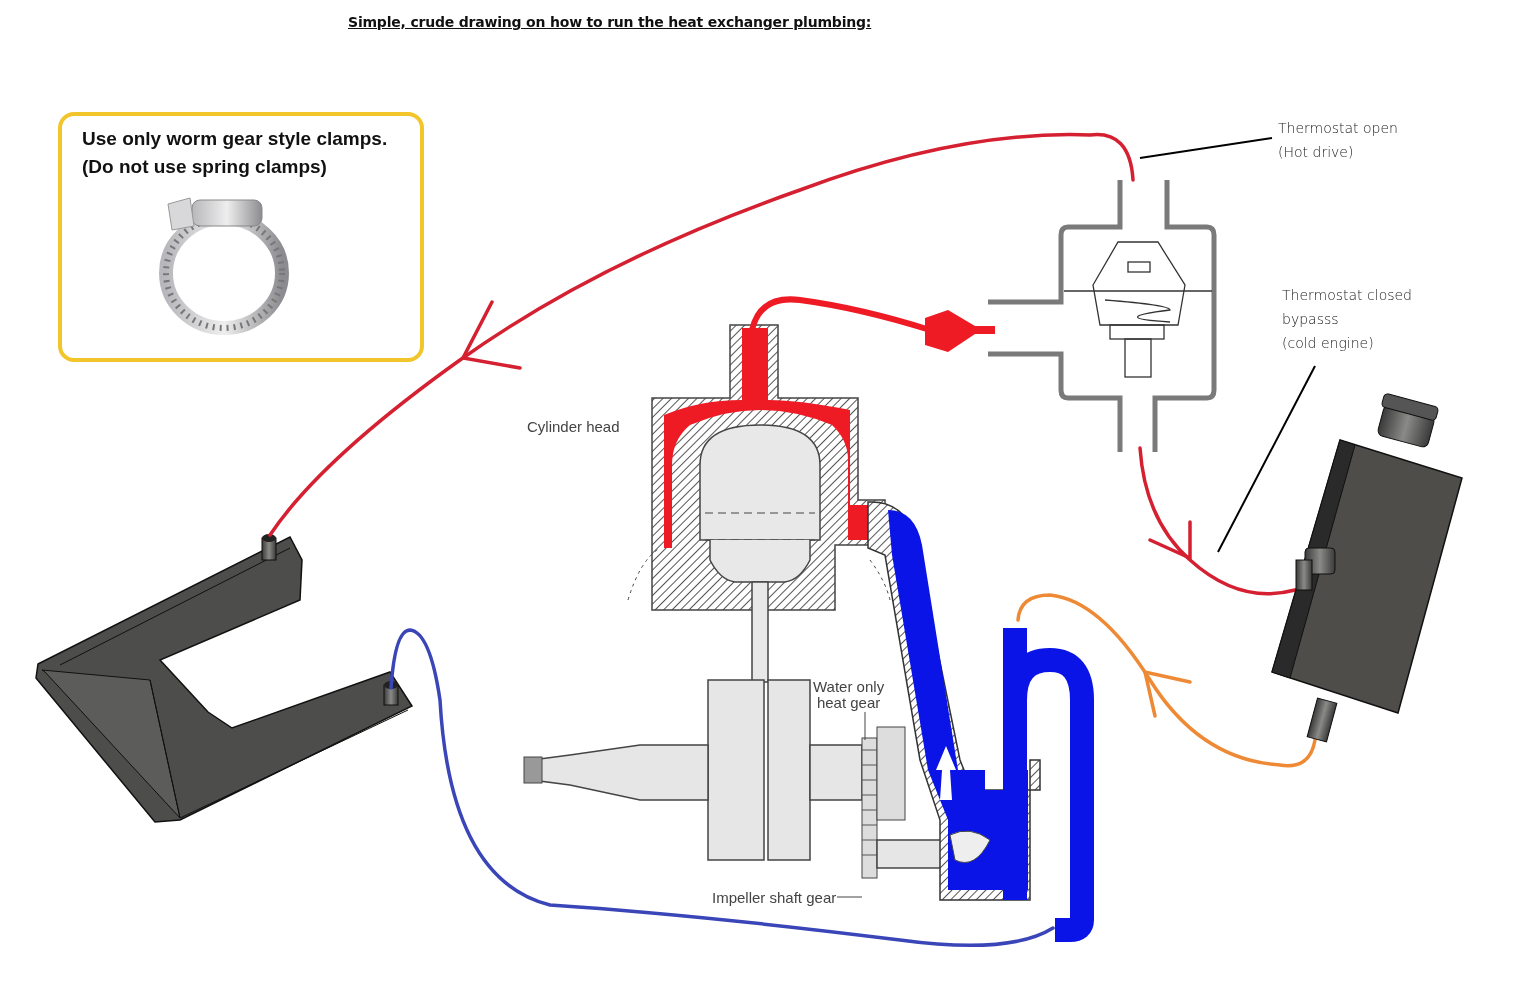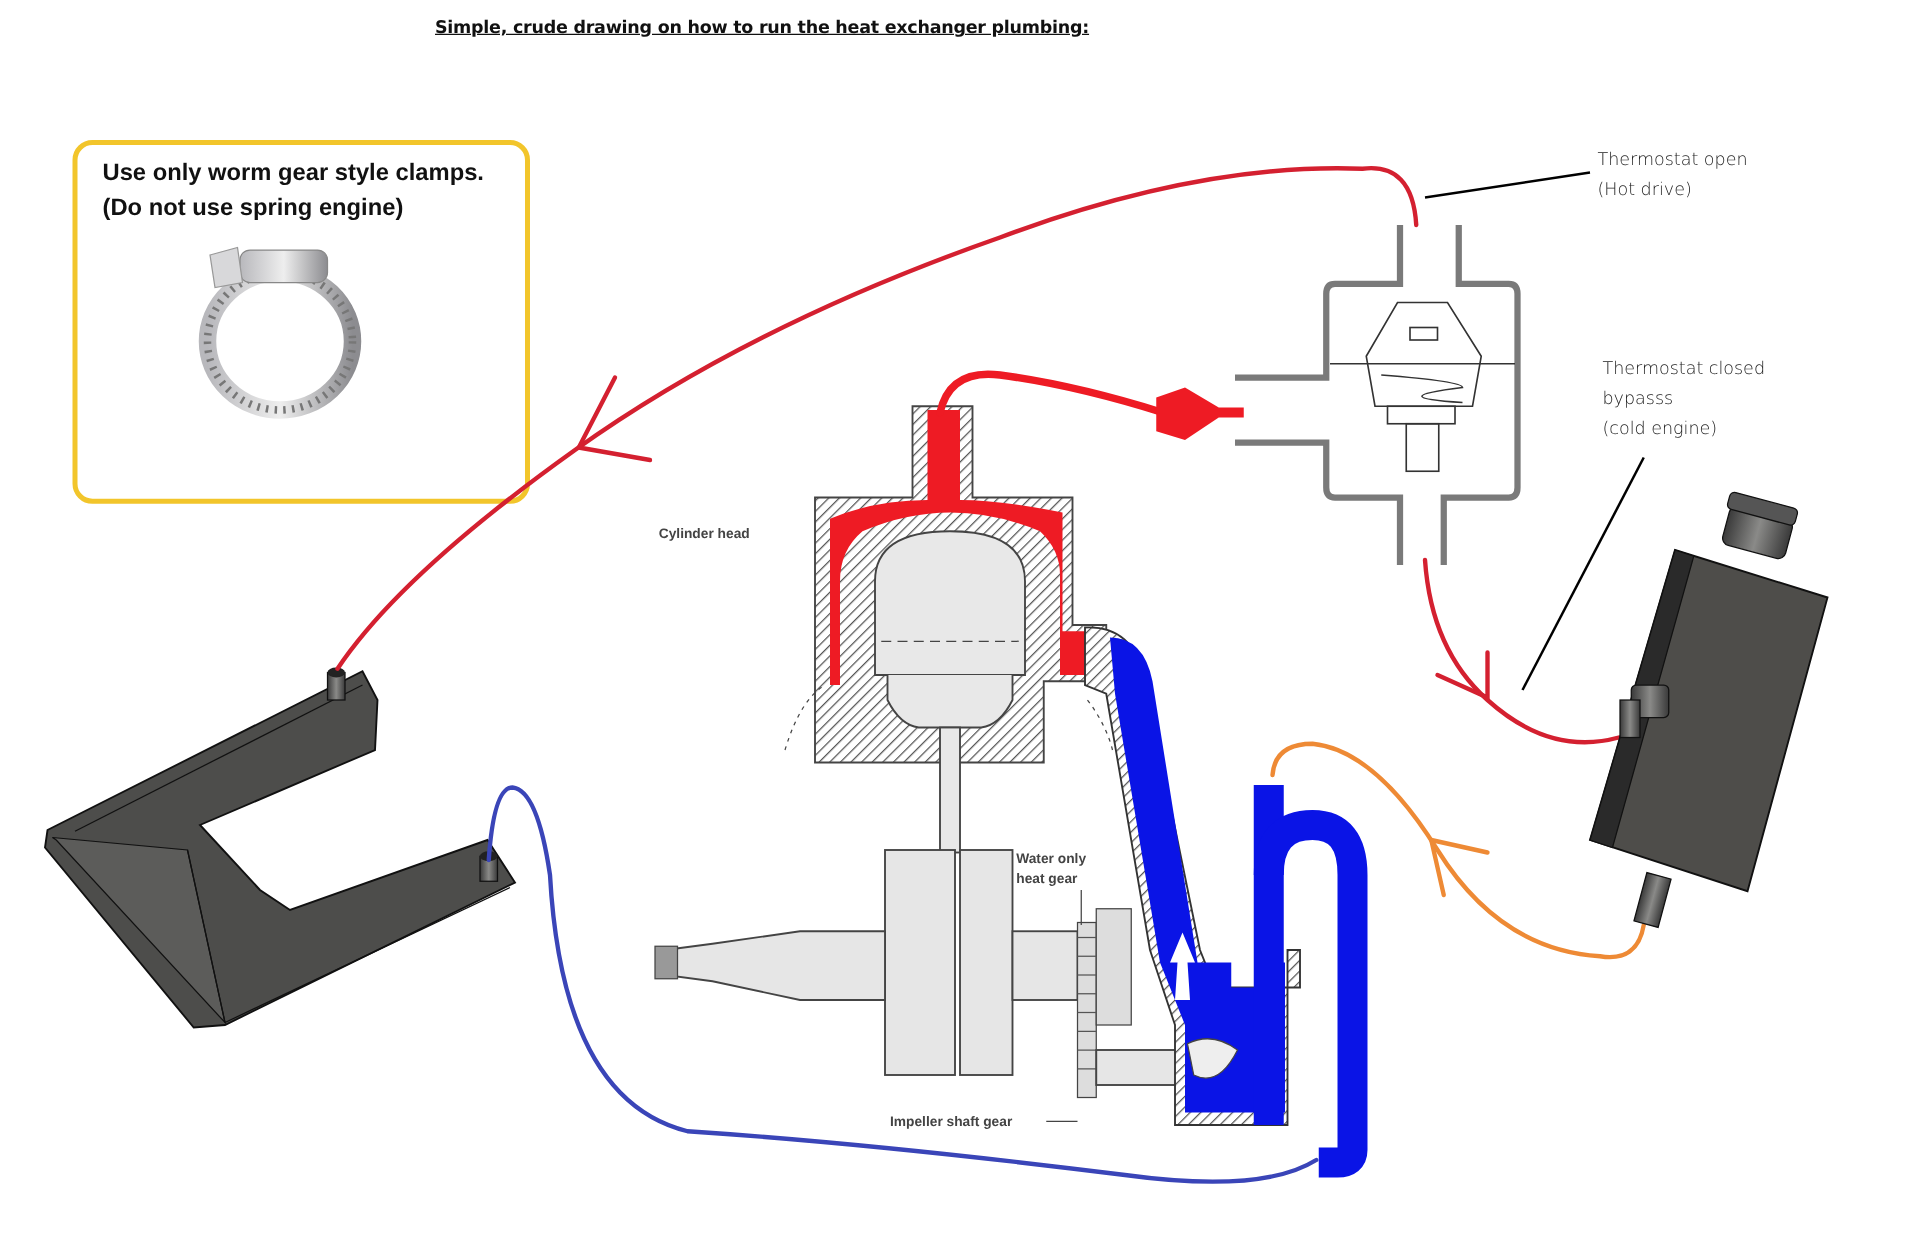--- a/index.html
+++ b/index.html
@@ -1,40 +1,40 @@
 <!DOCTYPE html>
 <html><head>
 <meta charset="utf-8">
 <style>
   html, body { margin: 0; padding: 0; background: #ffffff; }
   body { width: 1526px; height: 994px; position: relative; overflow: hidden;
          font-family: "DejaVu Sans", sans-serif; }
   .title { position: absolute; left: 348px; top: 14px; font-size: 14px; font-weight: bold;
            text-decoration: underline; color: #111; letter-spacing: -0.2px;
            font-family: "DejaVu Sans", sans-serif; }
-  .note-box { position: absolute; left: 58px; top: 112px; width: 366px; height: 291px;
+  .note-box { position: absolute; left: 58px; top: 112px; width: 366px; height: 250px;
               border: 4px solid #f2c52b; border-radius: 16px; box-sizing: border-box; background: #fff; }
   .note-line { position: absolute; left: 20px; font-size: 19px; font-weight: bold; color: #111;
                font-family: "Liberation Sans", sans-serif; }
   .note-line.l1 { top: 12px; }
   .note-line.l2 { top: 40px; }
   .label { position: absolute; font-family: "DejaVu Sans", sans-serif; color: #222; font-size: 14px;
            line-height: 24px; font-weight: 300; }
-  .tech { position: absolute; font-family: "Liberation Sans", sans-serif; font-weight: bold;
-          color: #444; font-size: 11px; line-height: 16px; }
+  .tech { position: absolute; font-family: "Liberation Sans", sans-serif; font-weight: normal;
+          color: #444; font-size: 15px; line-height: 16px; text-align: center; }
   svg.canvas { position: absolute; left: 0; top: 0; }
 </style>
 </head>
 <body>
 
 <div class="title">Simple, crude drawing on how to run the heat exchanger plumbing:</div>
 
 <div class="note-box">
   <div class="note-line l1">Use only worm gear style clamps.</div>
-  <div class="note-line l2">(Do not use spring engine)</div>
+  <div class="note-line l2">(Do not use spring clamps)</div>
   <svg width="140" height="150" style="position:absolute;left:92px;top:72px">
     <defs>
       <linearGradient id="steel" x1="0" x2="1">
         <stop offset="0" stop-color="#b8b8bc"></stop>
           <stop offset="0.5" stop-color="#eeeeee"></stop>
           <stop offset="1" stop-color="#8c8c90"></stop>
       </linearGradient>
     </defs>
     <ellipse cx="70" cy="85" rx="58" ry="55" fill="none" stroke="url(#steel)" stroke-width="14"></ellipse>
     <ellipse cx="70" cy="85" rx="58" ry="55" fill="none" stroke="#777" stroke-width="6" stroke-dasharray="2 5"></ellipse>

